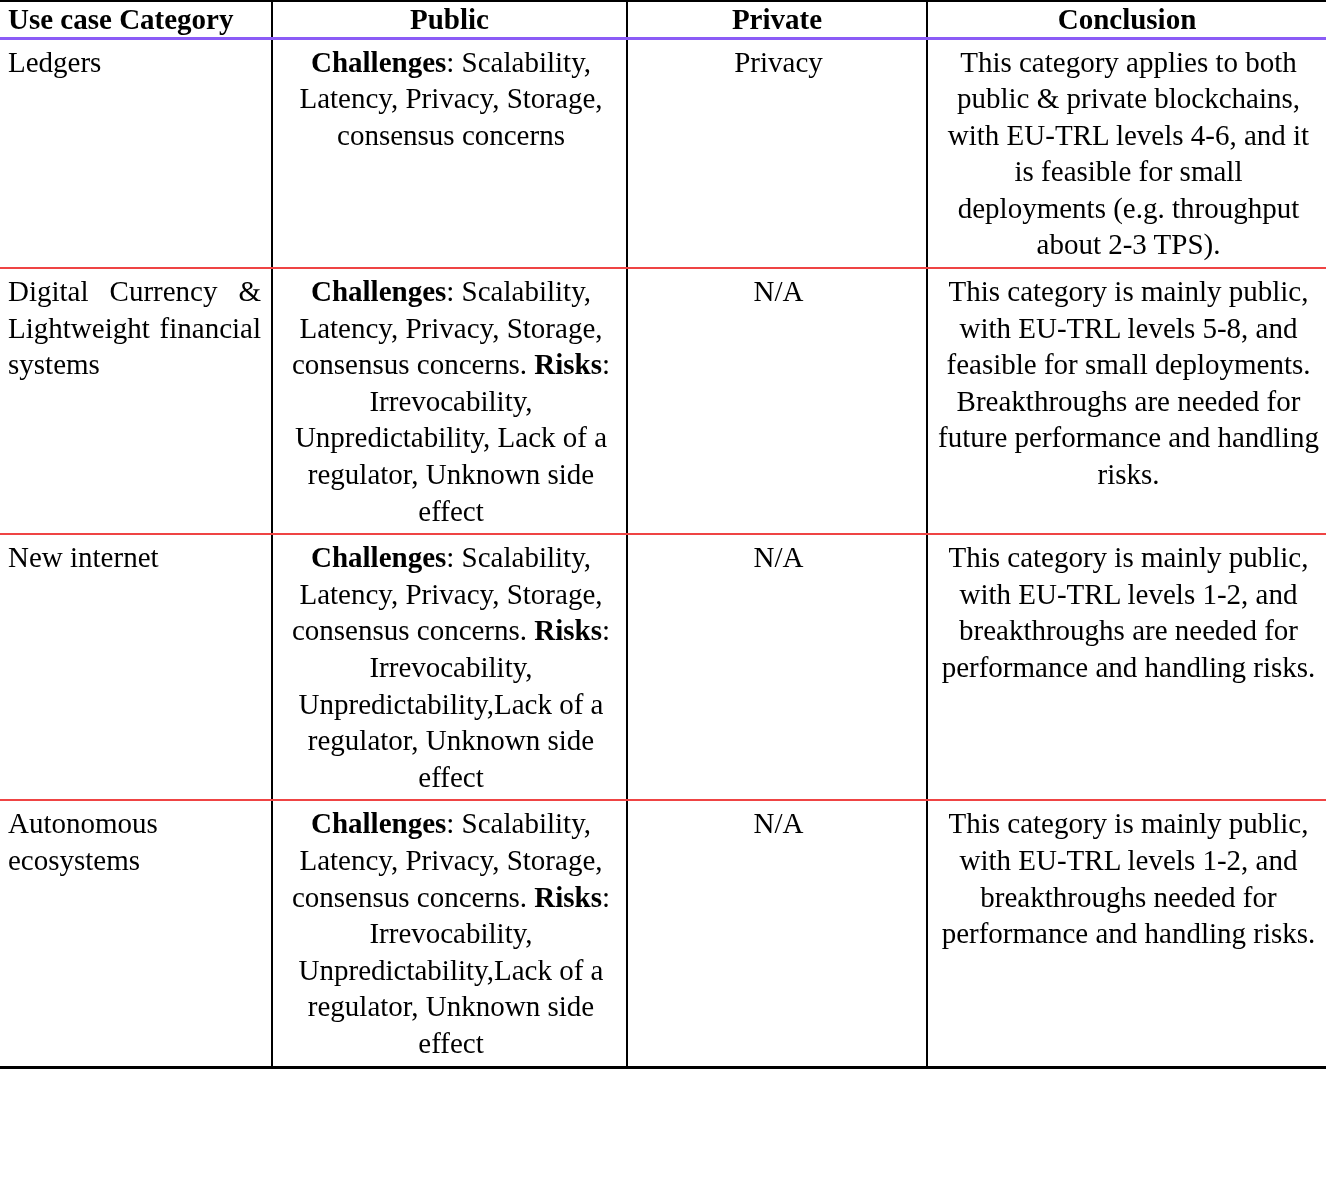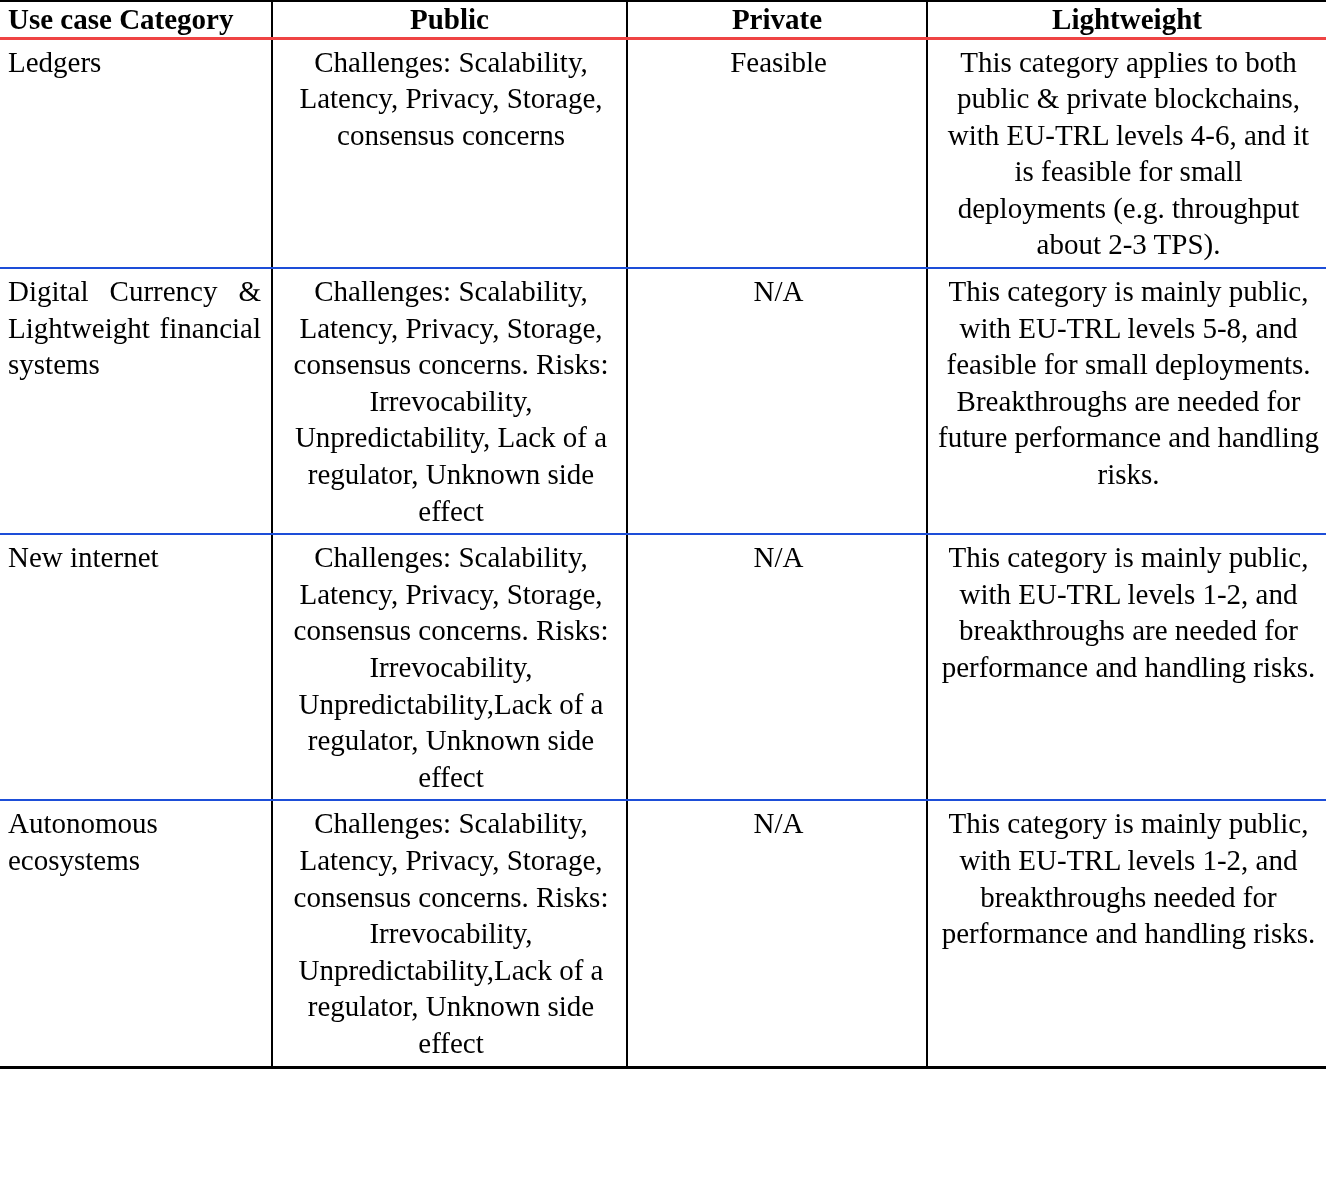--- a/index.html
+++ b/index.html
@@ -31,69 +31,69 @@
   col.c3 { width: 300px; }
   col.c4 { width: 399px; }
 
   thead tr { height: 37px; }
   thead th {
     font-weight: 700;
     text-align: center;
     vertical-align: top;
     padding: 1px 6px 0 6px;
     line-height: 33px;
-    border-bottom: 3px solid #ef4444;
+    border-bottom: 3px solid #8b5cf6;
     overflow: hidden;
   }
   thead th.c1 { text-align: left; padding-left: 8px; }
 
   tbody td {
     vertical-align: top;
     text-align: justify;
     padding: 4px 6px 4px 9px;
-    border-bottom: 2px solid #1d4ed8;
+    border-bottom: 2px solid #ef4444;
     overflow: hidden;
   }
   tbody td.c1 { padding-left: 8px; padding-right: 10px; }
   th.c2, th.c3, th.c4,
   td.c2, td.c3, td.c4 { border-left: 2px solid #000000; text-align: center; }
 
   tr.r1 { height: 224px; }
   tr.r2 { height: 255px; padding-left: 32px; }
   tr.r3 { height: 150px; }
   tr.r4 { height: 259px; margin-left: 32px; }
   tr.r5 { height: 252px; }
   tr.r5 td { border-bottom: 3px solid #000000; }
 
-  .bold { font-weight: 400; }
+  .bold { font-weight: 700; }
 </style>
 </head>
 <body>
 
 <div class="page">
   <table class="paper-table">
     <colgroup>
       <col class="c1">
         <col class="c2">
         <col class="c3">
         <col class="c4">
     </colgroup>
     <thead>
       <tr>
         <th class="c1">Use case Category</th>
         <th class="c2">Public</th>
         <th class="c3">Private</th>
-        <th class="c4">Lightweight</th>
+        <th class="c4">Conclusion</th>
       </tr>
     </thead>
     <tbody>
       <tr class="r1">
         <td class="c1">Ledgers</td>
         <td class="c2"><span class="bold">Challenges</span><span>: Scalability, Latency, Privacy, Storage, consensus concerns</span></td>
-        <td class="c3">Feasible</td>
+        <td class="c3">Privacy</td>
         <td class="c4">This category applies to both public &amp; private blockchains, with EU-TRL levels 4-6, and it is feasible for small deployments (e.g. throughput about 2-3 TPS).</td>
       </tr>
       <tr class="r2">
         <td class="c1">Digital Currency &amp; Lightweight financial systems</td>
         <td class="c2"><span class="bold">Challenges</span><span>: Scalability, Latency, Privacy, Storage, consensus concerns. </span><span class="bold">Risks</span><span>: Irrevocability, Unpredictability, Lack of a regulator, Unknown side effect</span></td>
         <td class="c3">N/A</td>
         <td class="c4">This category is mainly public, with EU-TRL levels 5-8, and feasible for small deployments. Breakthroughs are needed for future performance and handling risks.</td>
       </tr>
       <tr class="r4">
         <td class="c1">New internet</td>

